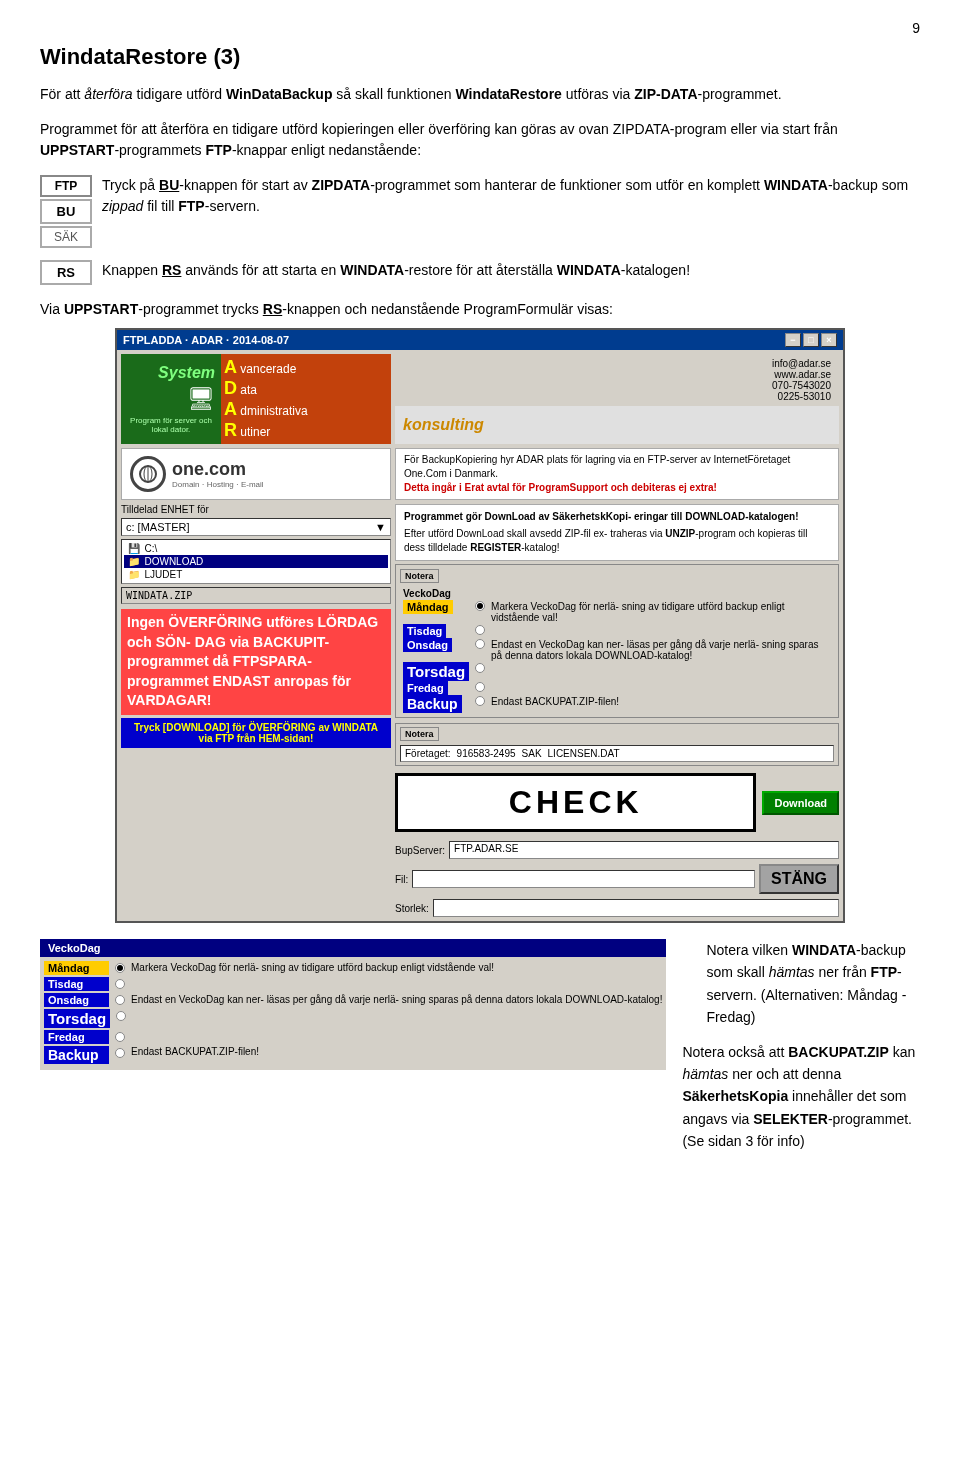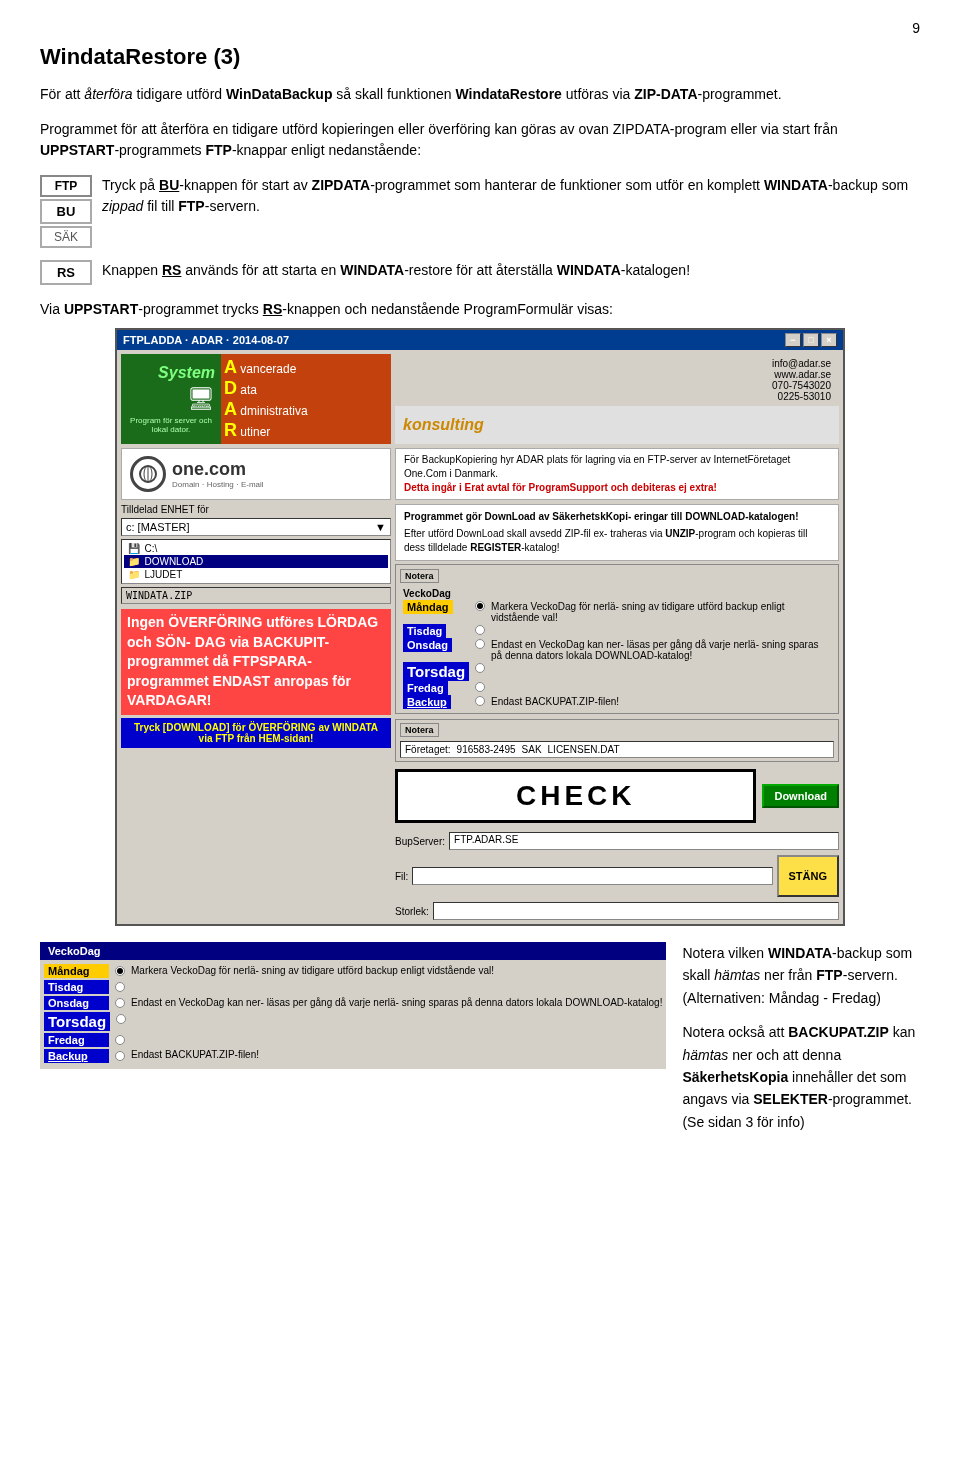--- a/index.html
+++ b/index.html
@@ -192,21 +192,21 @@
     .check-button {
       background: #fff;
       border: 3px solid #000;
       display: flex;
       align-items: center;
       justify-content: center;
       padding: 8px 0;
       margin: 4px 0;
     }
     .check-text {
-      font-size: 28px;
+      font-size: 32px;
       font-weight: bold;
       color: #000;
       letter-spacing: 4px;
     }
     .download-btn {
       background: #008000;
       color: #fff;
       border: 2px outset #00aa00;
       padding: 4px 10px;
       font-size: 11px;
@@ -244,24 +244,24 @@
     }
     .bottom-blue-bar {
       background: #0000cc;
       color: #ffff00;
       padding: 4px 6px;
       font-size: 10px;
       font-weight: bold;
       text-align: center;
     }
     .stang-btn {
-      background: #fde047;
+      background: #a3a3a3;
       border: 2px outset #888;
-      padding: 13px 10px;
-      font-size: 11px;
+      padding: 4px 10px;
+      font-size: 16px;
       font-weight: bold;
       cursor: pointer;
     }
     
     .bottom-section {
       display: flex;
       gap: 16px;
       margin-top: 12px;
     }
     .vdag-header {
@@ -269,21 +269,21 @@
       color: #fff;
       padding: 3px 8px;
       font-size: 11px;
       font-weight: bold;
     }
     .mandag-bg { background: #ffcc00; color: #000; padding: 1px 4px; font-weight: bold; font-size: 11px; }
     .tisdag-bg { background: #0000cc; color: #fff; padding: 1px 4px; font-weight: bold; font-size: 11px; }
     .onsdag-bg { background: #0000cc; color: #fff; padding: 1px 4px; font-weight: bold; font-size: 11px; }
     .torsdag-bg { background: #0000cc; color: #fff; padding: 1px 4px; font-weight: bold; font-size: 15px; }
     .fredag-bg { background: #0000cc; color: #fff; padding: 1px 4px; font-weight: bold; font-size: 11px; }
-    .backup-bg { background: #0000cc; color: #fff; padding: 1px 4px; font-weight: bold; font-size: 11px; text-decoration: underline; }
+    .backup-bg { background: #0000cc; color: #fff; padding: 1px 4px; font-weight: bold; font-size: 14px; }
     .bottom-right-text {
       flex: 1;
       font-size: 14px;
       line-height: 1.6;
     }
   </style>
 </head>
 <body>
 
 <div class="page-number">9</div>
@@ -536,20 +536,20 @@
 
       <div style="display:flex; align-items:flex-start; margin-bottom:2px;">
         <span class="backup-bg" style="min-width:65px;">Backup</span>
         <span class="radio-dot" style="margin:2px 6px 0 6px;"></span>
         <span style="font-size:10px;">Endast BACKUPAT.ZIP-filen!</span>
       </div>
     </div>
   </div>
 
   <div class="bottom-right-text">
-    <p style="margin-bottom:12px;">
+    <p style="margin-bottom:12px;margin-left:24px;">
       Notera vilken <strong>WINDATA</strong>-backup som skall <em>hämtas</em> ner från <strong>FTP</strong>-servern. (Alternativen: Måndag - Fredag)
     </p>
     <p>
       Notera också att <strong>BACKUPAT.ZIP</strong> kan <em>hämtas</em> ner och att denna <strong>SäkerhetsKopia</strong> innehåller det som angavs via <strong>SE­LEKTER</strong>-programmet. (Se sidan 3 för info)
     </p>
   </div>
 </div>
 
 </body></html>

